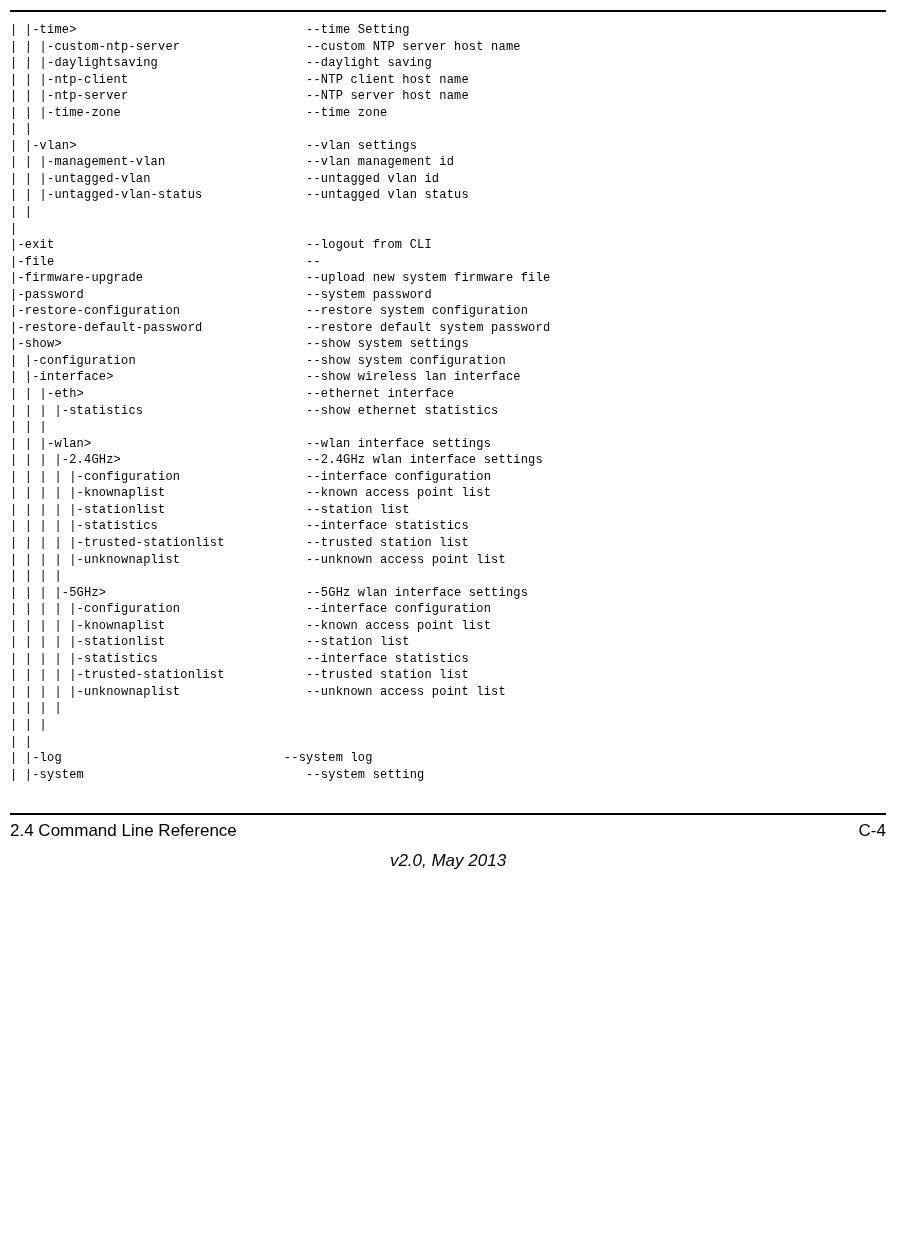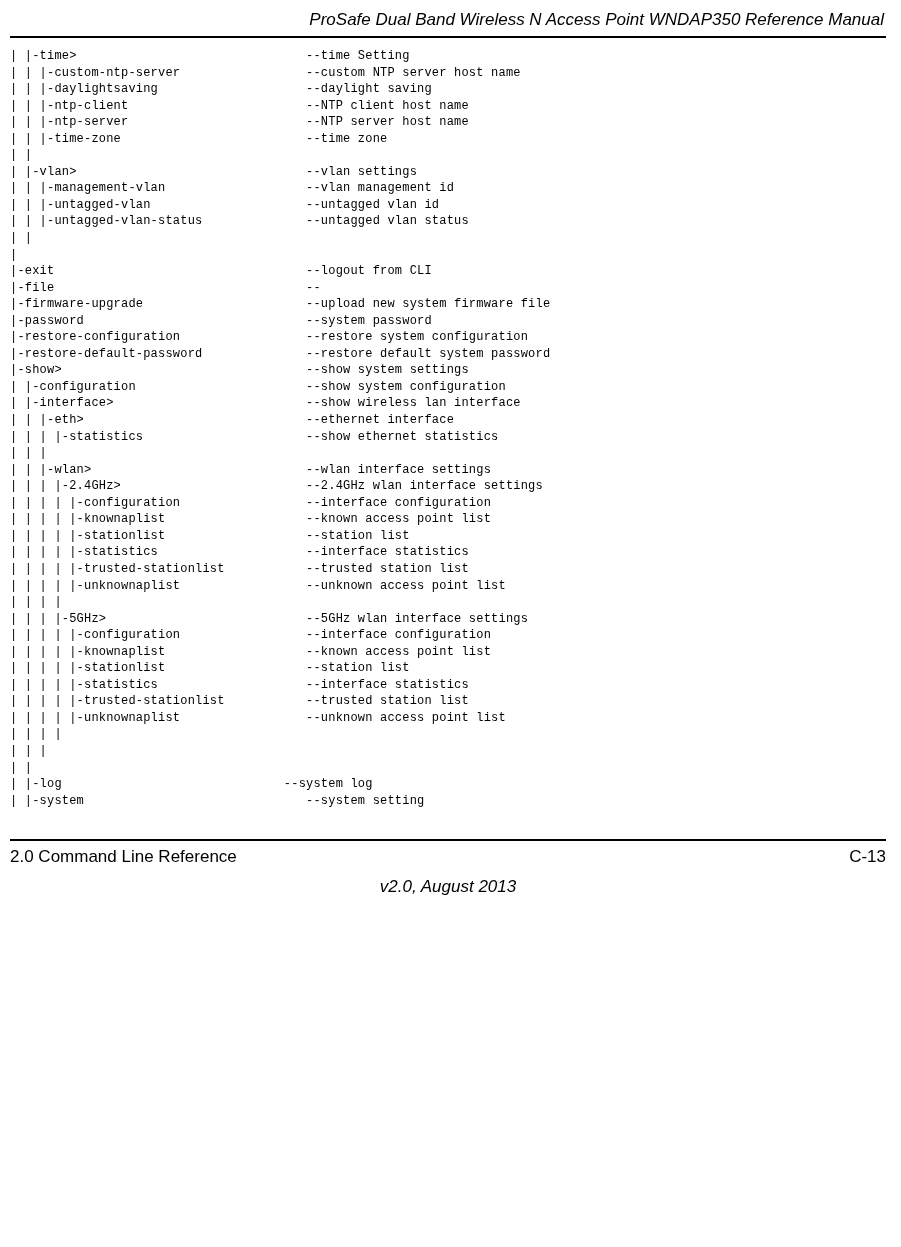--- a/index.html
+++ b/index.html
@@ -44,21 +44,20 @@
       text-align: center;
       font-style: italic;
       font-size: 17px;
       padding-top: 10px;
     }
   </style>
 </head>
 <body>
 
 <div class="page">
-  <div class="header-title">ProSafe Dual Band Wireless N Access Point WNDAP350 Reference Manual</div>
   <div class="hr"></div>
 
   <div class="cli" id="cli-block">| |-time&gt;                               --time Setting
 | | |-custom-ntp-server                 --custom NTP server host name
 | | |-daylightsaving                    --daylight saving
 | | |-ntp-client                        --NTP client host name
 | | |-ntp-server                        --NTP server host name
 | | |-time-zone                         --time zone
 | |
 | |-vlan&gt;                               --vlan settings
@@ -96,17 +95,17 @@
 | | | | |-trusted-stationlist           --trusted station list
 | | | | |-unknownaplist                 --unknown access point list
 | | | |
 | | |
 | |
 | |-log                              --system log
 | |-system                              --system setting</div>
 
   <div class="footer-hr"></div>
   <div class="footer-row">
-    <span>2.0 Command Line Reference</span>
-    <span>C-13</span>
+    <span>2.4 Command Line Reference</span>
+    <span>C-4</span>
   </div>
-  <div class="footer-version">v2.0, August 2013</div>
+  <div class="footer-version">v2.0, May 2013</div>
 </div>
 
 </body></html>

